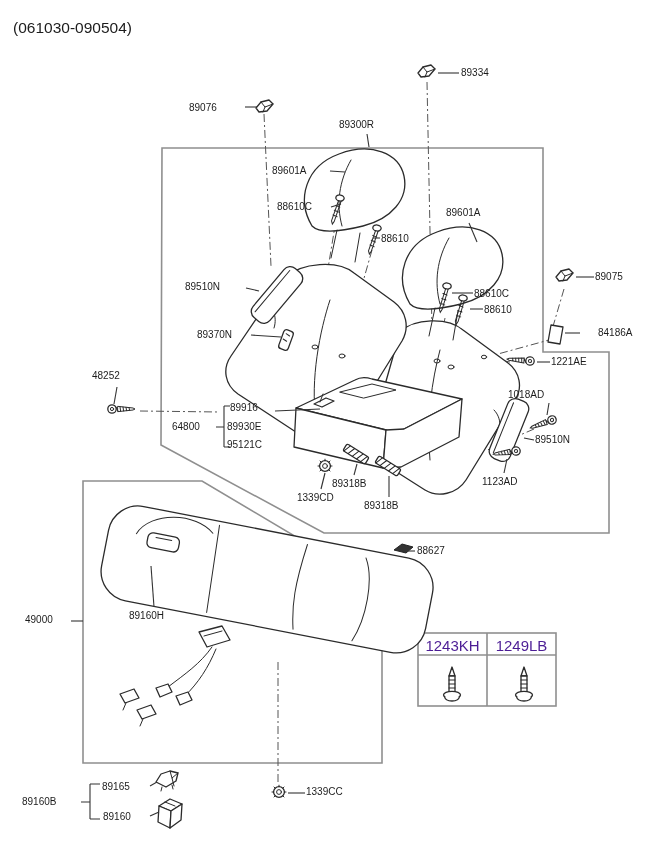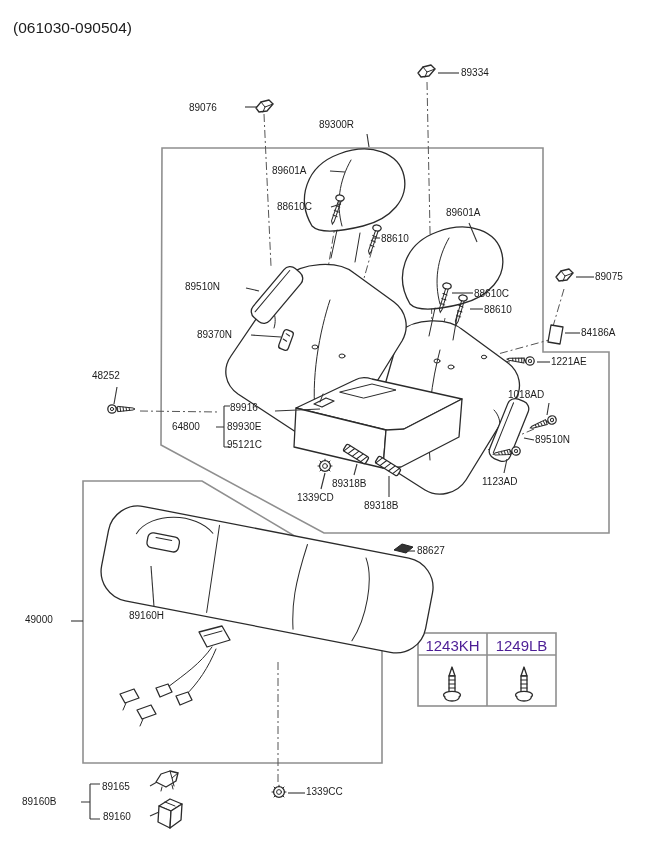--- a/index.html
+++ b/index.html
@@ -258,29 +258,29 @@
 
       <path class="ln" d="M216,427 L224,427 M224,406 L224,447 M224,406 L230,406 M224,447 L230,447"></path>
 
       <path class="ln" d="M81,802 L90,802 M90,784 L90,819 M90,784 L100,784 M90,819 L100,819"></path>
     </g>
   </svg>
 
   <span class="lbl title" style="left:13px;top:20px">(061030-090504)</span>
   <span class="lbl" style="left:189px;top:100px">89076</span>
   <span class="lbl" style="left:461px;top:65px">89334</span>
-  <span class="lbl" style="left:319px;top:117px">89300R</span>
+  <span class="lbl" style="left:339px;top:117px">89300R</span>
   <span class="lbl" style="left:272px;top:163px">89601A</span>
   <span class="lbl" style="left:277px;top:199px">88610C</span>
   <span class="lbl" style="left:381px;top:231px">88610</span>
   <span class="lbl" style="left:446px;top:205px">89601A</span>
   <span class="lbl" style="left:474px;top:286px">88610C</span>
   <span class="lbl" style="left:484px;top:302px">88610</span>
   <span class="lbl" style="left:595px;top:269px">89075</span>
-  <span class="lbl" style="left:581px;top:325px">84186A</span>
+  <span class="lbl" style="left:598px;top:325px">84186A</span>
   <span class="lbl" style="left:551px;top:354px">1221AE</span>
   <span class="lbl" style="left:508px;top:387px">1018AD</span>
   <span class="lbl" style="left:535px;top:432px">89510N</span>
   <span class="lbl" style="left:482px;top:474px">1123AD</span>
   <span class="lbl" style="left:185px;top:279px">89510N</span>
   <span class="lbl" style="left:197px;top:327px">89370N</span>
   <span class="lbl" style="left:92px;top:368px">48252</span>
   <span class="lbl" style="left:172px;top:419px">64800</span>
   <span class="lbl" style="left:230px;top:400px">89916</span>
   <span class="lbl" style="left:227px;top:419px">89930E</span>

